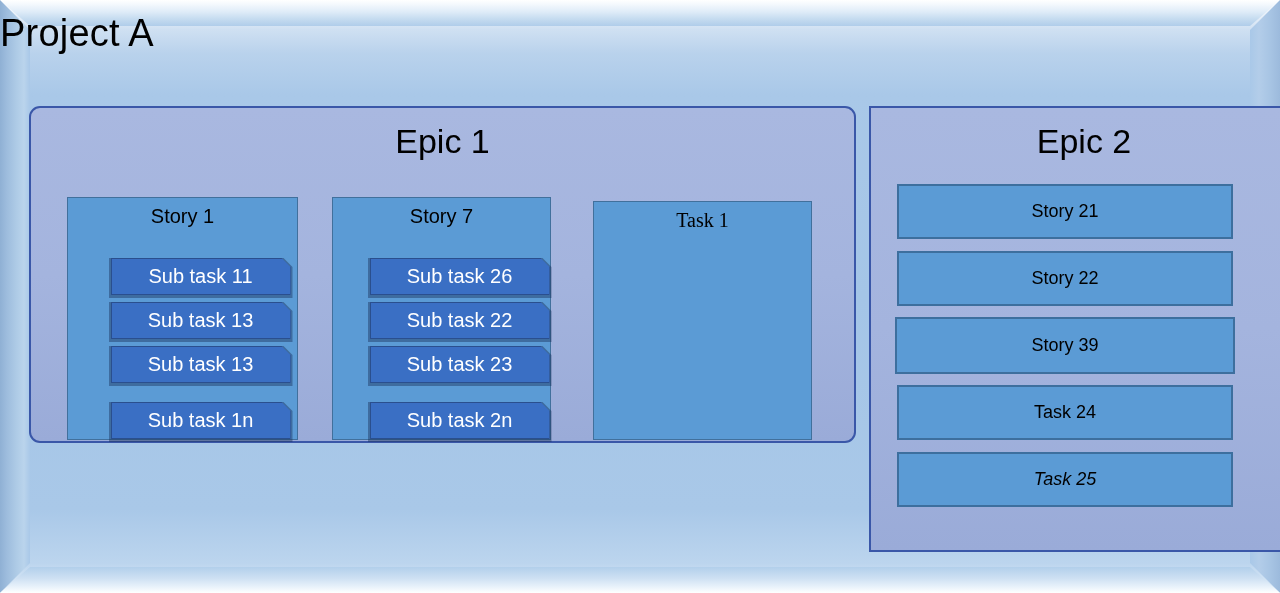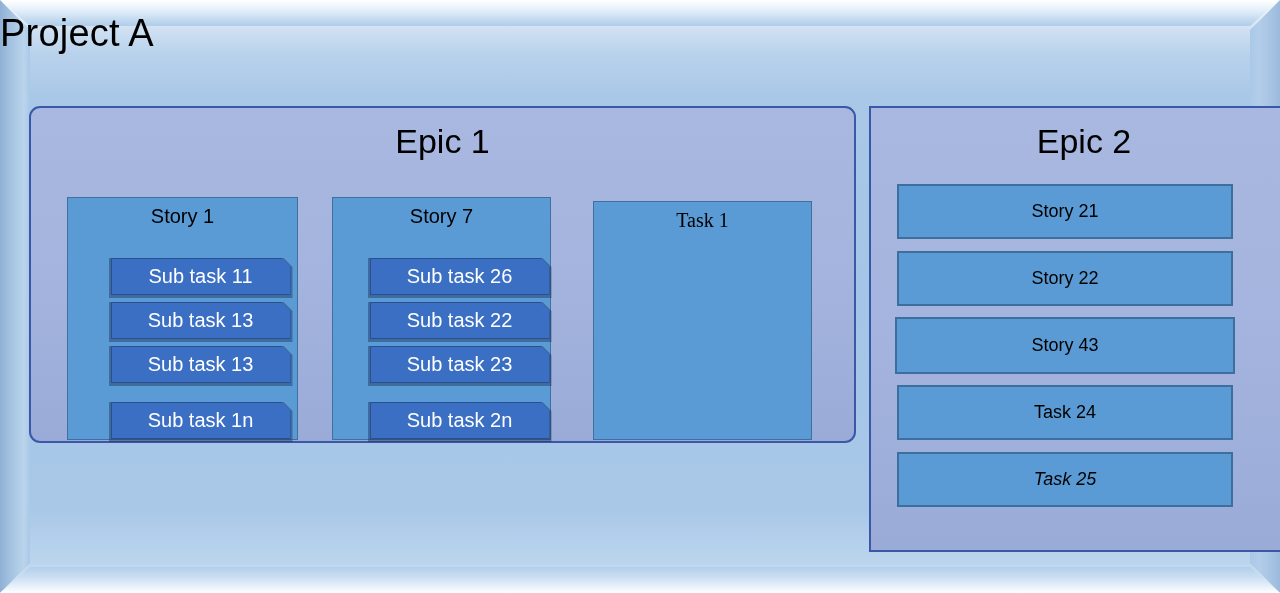--- a/index.html
+++ b/index.html
@@ -276,20 +276,20 @@
       <div class="column" id="col-task-1">
         <div class="column-title">Task 1</div>
       </div>
     </div>
 
     <div class="epic" id="epic-2">
       <div class="epic-title">Epic 2</div>
       <div class="epic2-list">
         <div class="epic2-item i0">Story 21</div>
         <div class="epic2-item i1">Story 22</div>
-        <div class="epic2-item i2">Story 43</div>
+        <div class="epic2-item i2">Story 39</div>
         <div class="epic2-item i3">Task 24</div>
         <div class="epic2-item i4">Task 25</div>
       </div>
     </div>
 
   </div>
 </div>
 
 </body></html>

